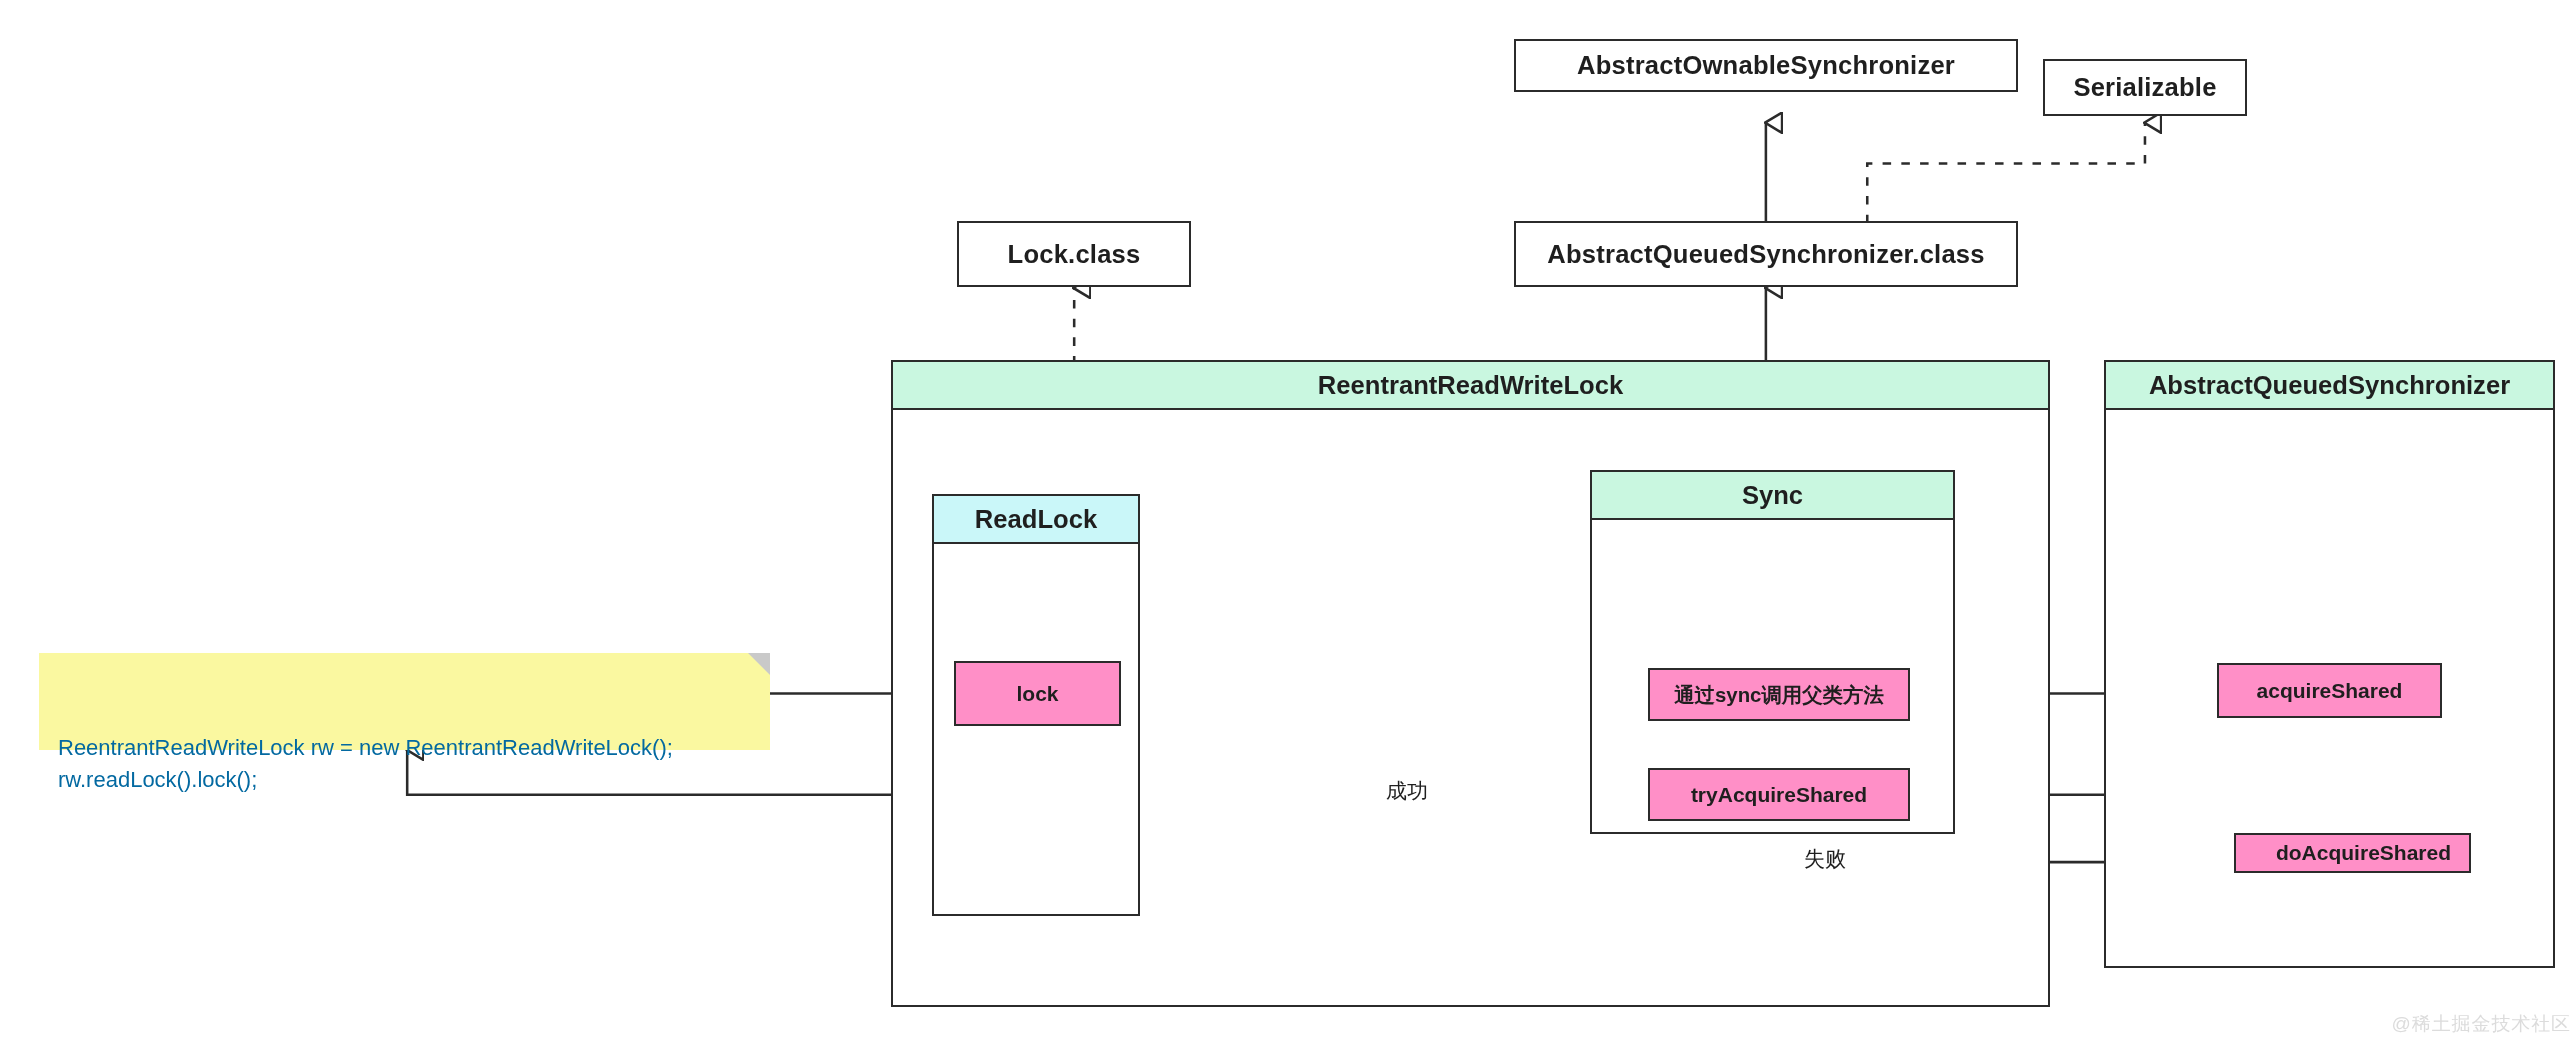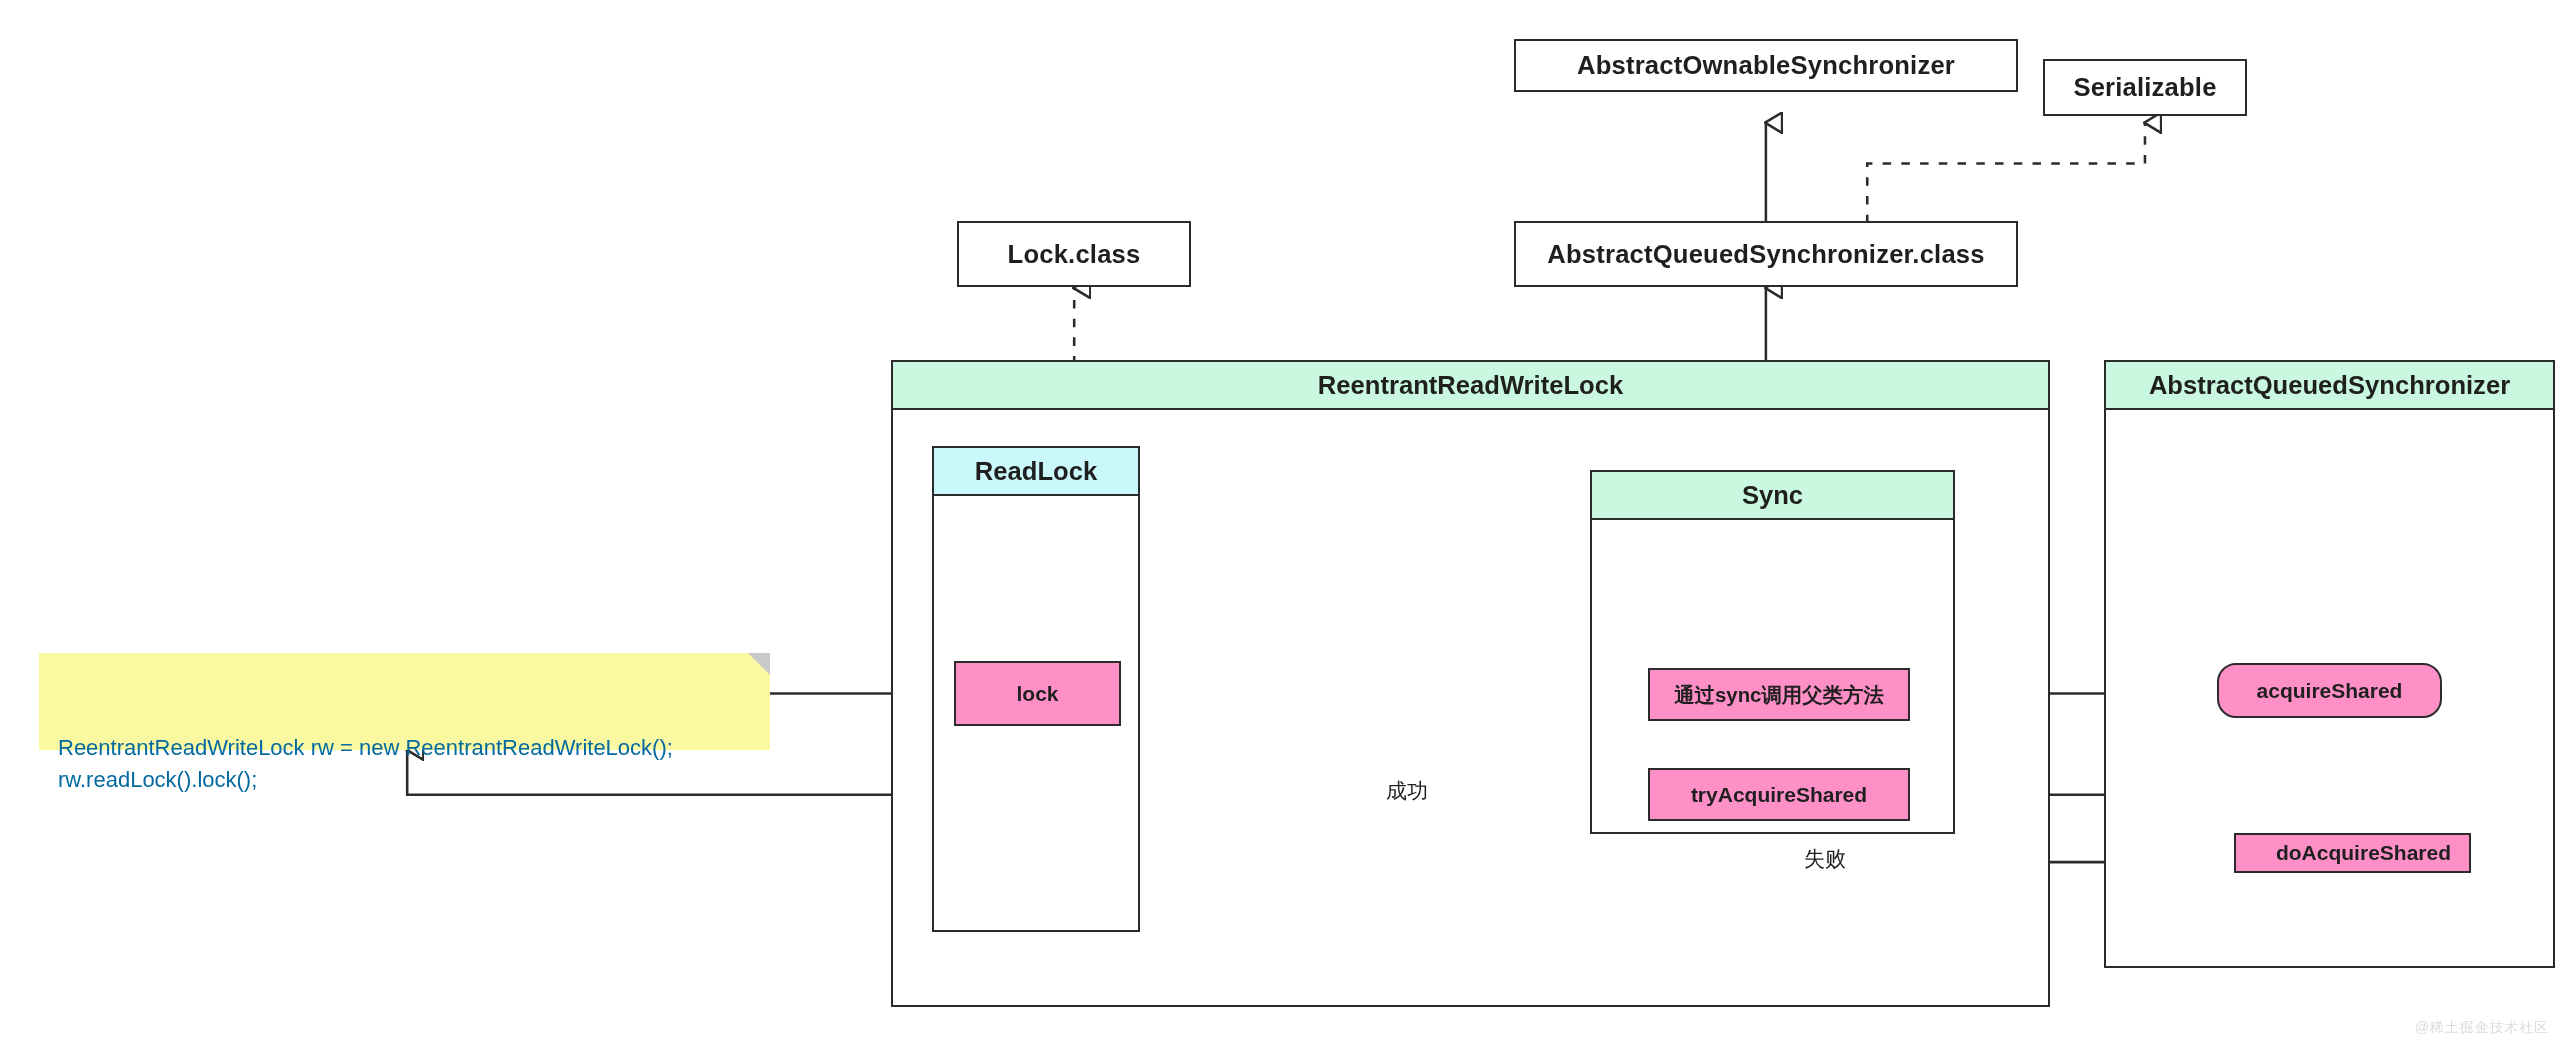--- a/index.html
+++ b/index.html
@@ -102,23 +102,23 @@
     position: absolute;
     font-size: 21px;
     color: #1f1f1f;
     background: #ffffff;
     padding: 0 5.1px;
     white-space: nowrap;
   }
 
   .watermark {
     position: absolute;
-    right: 27px;
+    right: 5px;
     bottom: 10.2px;
-    font-size: 14px;
+    font-size: 19px;
     color: #dcdcdc;
     letter-spacing: 0.9px;
     white-space: nowrap;
   }
 </style>
 </head>
 <body>
 
 <div id="canvas">
 
@@ -207,21 +207,21 @@
   <div class="node plain-class" style="left:1514px; top:221px; width:504px; height:66px;">
     <span>AbstractQueuedSynchronizer.class</span>
   </div>
 
   <div class="container" style="left:891px; top:360px; width:1159px; height:647px;">
     <div class="hdr hdr-green">
       <span>ReentrantReadWriteLock</span>
     </div>
   </div>
 
-  <div class="container" style="left:932px; top:446px; width:208px; height:486px;">
+  <div class="container" style="left:932px; top:494px; width:208px; height:422px;">
     <div class="hdr hdr-cyan">
       <span>ReadLock</span>
     </div>
   </div>
 
   <div class="member" style="left:954px; top:661px; width:167px; height:65px;">
     <span>lock</span>
   </div>
 
   <div class="container" style="left:1590px; top:470px; width:365px; height:364px;">
@@ -237,21 +237,21 @@
   <div class="member" style="left:1648px; top:768px; width:262px; height:53px;">
     <span>tryAcquireShared</span>
   </div>
 
   <div class="container" style="left:2104px; top:360px; width:451px; height:608px;">
     <div class="hdr hdr-green">
       <span>AbstractQueuedSynchronizer</span>
     </div>
   </div>
 
-  <div class="member" style="left:2217px; top:663px; width:225px; height:55px;border-radius:19px;">
+  <div class="member" style="left:2217px; top:663px; width:225px; height:55px;">
     <span>acquireShared</span>
   </div>
 
   <div class="member" style="left:2234px; top:833px; width:237px; height:40px;padding-left:22px;">
     <span>doAcquireShared</span>
   </div>
 
   <div class="note" style="left:39px; top:653px; width:731px; height:97px;">
     <span class="fold"></span>
     <span>ReentrantReadWriteLock rw = new ReentrantReadWriteLock();

